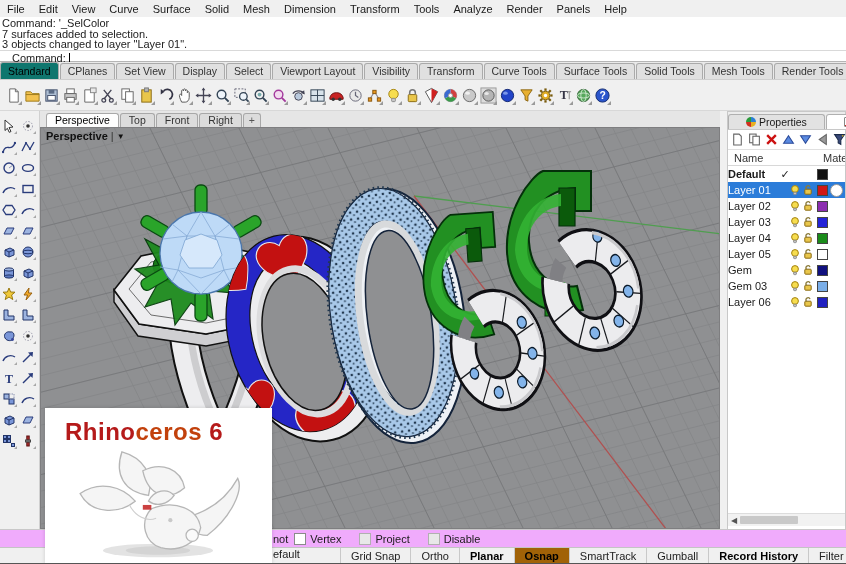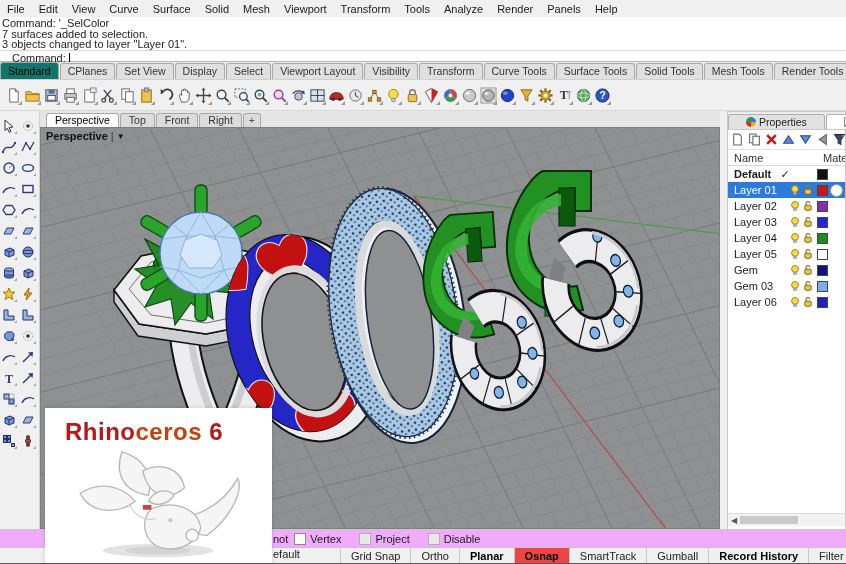--- a/index.html
+++ b/index.html
@@ -49,21 +49,21 @@
   .ptab{display:flex;align-items:center;gap:3px;border:1px solid #b0b0b0;border-bottom:none;border-radius:3px 3px 0 0;background:#e2e2e2;padding:1px 17px;font-size:10.5px;margin-right:1px;}
   .ptab.act{background:#fff;}
   .ptab-ic{width:10px;height:10px;border-radius:50%;}
   .ptab-ic.props{background:conic-gradient(#2a7fd4 0 25%,#e8b020 25% 50%,#d03020 50% 75%,#2a9a3a 75% 100%);}
   .ptab-ic.layers{border-radius:1px;background:linear-gradient(135deg,#fff 0 45%,#d03020 45% 100%);border:1px solid #888;box-sizing:border-box;}
   #ptools{height:19px;display:flex;align-items:center;gap:4px;padding-left:3px;border-bottom:1px solid #e0e0e0;}
   #pcols{height:15px;display:flex;align-items:center;border-bottom:1px solid #d8d8d8;color:#333;}
   #pcols .c1{padding-left:6px;flex:1;}
   #pcols .c2{width:22px;overflow:hidden;white-space:nowrap;}
   .lrow{height:16px;display:flex;align-items:center;position:relative;}
-  .lrow .lname{padding-left:6px;flex:1;white-space:nowrap;overflow:hidden;}
+  .lrow .lname{padding-left:0;flex:1;white-space:nowrap;overflow:hidden;}
   .lrow.cur .lname{font-weight:bold;}
   .lrow.sel{background:#2b7cd9;color:#fff;}
   .lrow .check{width:12px;text-align:center;margin-right:24px;}
   .lico{width:12px;height:12px;margin-right:1px;flex:0 0 auto;}
   .swatch{width:9px;height:9px;border:1px solid #444;margin:0 2px;flex:0 0 auto;}
   .matdot{width:11px;height:11px;border-radius:50%;background:#fff;border:1px solid #999;margin-right:2px;flex:0 0 auto;}
   .matspace{width:15px;flex:0 0 auto;}
   #pscroll{position:absolute;left:0;bottom:3px;width:117px;height:12px;background:#f2f2f2;border-top:1px solid #ddd;display:flex;align-items:center;}
   #pscroll .arr{width:12px;height:12px;font-size:8px;color:#555;display:flex;align-items:center;justify-content:center;}
   #pscroll .thumb{width:58px;height:8px;background:#c9c9c9;border-radius:1px;}
@@ -72,21 +72,21 @@
   #osfrag{margin-left:273px;margin-right:6px;}
   .oscheck{display:flex;align-items:center;margin-right:18px;}
   .oscheck .box{width:10px;height:10px;border:1px solid #8a8a8a;background:#fff;margin-right:4px;}
   .oscheck.dim .box{background:#e8e8e8;border-color:#b0b0b0;}
   
   #statusbar{position:absolute;left:0;top:547px;width:846px;height:17px;background:#f0f0f0;border-top:1px solid #c4c4c4;display:flex;align-items:flex-start;box-sizing:border-box;}
   #stfrag{margin-left:273px;flex:0 0 auto;}
   #stcells{display:flex;height:100%;margin-left:40px;}
   .stcell{padding:0 10px;display:flex;align-items:center;border-left:1px solid #c9c9c9;white-space:nowrap;color:#222;}
   .stcell.b{font-weight:bold;color:#000;}
-  .stcell.hl{background:#ef4444;}
+  .stcell.hl{background:#a16207;}
   .stcell:last-child{border-right:none;}
   
   #logo{position:absolute;left:45px;top:408px;width:227px;height:156px;background:#fff;z-index:50;box-shadow:0 0 4px rgba(0,0,0,.15);}
   #logotitle{margin:10px 0 0 20px;font-size:24px;font-weight:bold;letter-spacing:.5px;display:flex;}
   #rhinosvg{position:absolute;left:18px;top:40px;width:190px;height:112px;}
   #defs{position:absolute;width:0;height:0;}
 </style>
 </head>
 <body>
 
@@ -370,21 +370,21 @@
 <div id="app">
 
   <div id="menubar">
       <span>File</span>
       <span>Edit</span>
       <span>View</span>
       <span>Curve</span>
       <span>Surface</span>
       <span>Solid</span>
       <span>Mesh</span>
-      <span>Viewport</span>
+      <span>Dimension</span>
       <span>Transform</span>
       <span>Tools</span>
       <span>Analyze</span>
       <span>Render</span>
       <span>Panels</span>
       <span>Help</span>
     </div>
 
   <div id="cmdarea">
     <div id="cmdlines">

